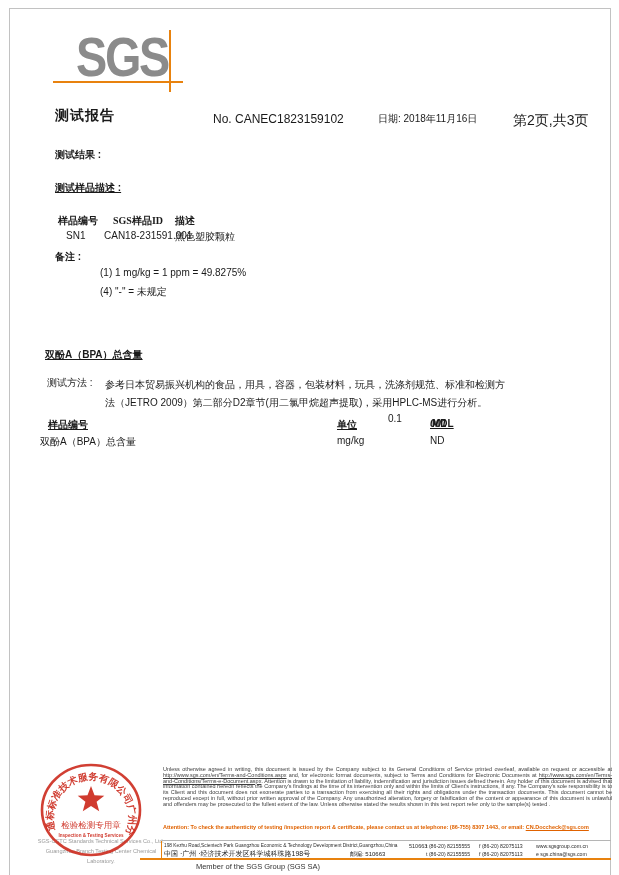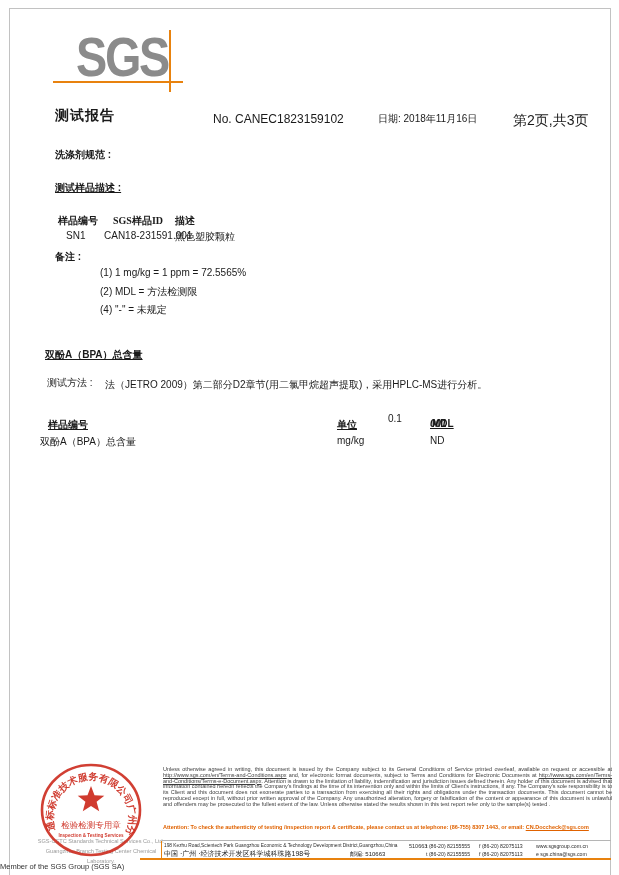--- a/index.html
+++ b/index.html
@@ -50,56 +50,56 @@
   .a-en-post{left:409px;top:843px;font-size:5.5px;color:#2c2c2c;}
   .a-en-tel{left:426px;top:843px;font-size:5.2px;color:#2c2c2c;}
   .a-en-fax{left:479px;top:843px;font-size:5.2px;color:#2c2c2c;}
   .a-en-web{left:536px;top:843px;font-size:5.2px;color:#2c2c2c;}
   .a-cn-text{left:164px;top:849px;font-size:7px;color:#1a1a1a;}
   .a-cn-post{left:350px;top:850px;font-size:6px;color:#1a1a1a;}
   .a-cn-tel{left:426px;top:851px;font-size:5.2px;color:#2c2c2c;}
   .a-cn-fax{left:479px;top:851px;font-size:5.2px;color:#2c2c2c;}
   .a-cn-email{left:536px;top:851px;font-size:5.2px;color:#2c2c2c;}
   .footer-hline{left:140px;top:858px;width:471px;height:2px;background:#e8820e;}
-  .member-line{left:0;top:862px;width:516px;text-align:left;font-size:7.5px;color:#333;}
+  .member-line{left:0;top:862px;width:516px;text-align:center;font-size:7.5px;color:#333;}
 </style>
 </head>
 <body>
 
 <div class="abs page-border"></div>
 
 <div class="abs logo-text">SGS</div>
 <div class="abs logo-hline"></div>
 <div class="abs logo-vline"></div>
 
 <div class="abs report-title">测试报告</div>
 <div class="abs report-no">No. CANEC1823159102</div>
 <div class="abs report-date">日期: 2018年11月16日</div>
 <div class="abs report-page">第2页,共3页</div>
 
-<div class="abs b10 bold results-heading">洗涤剂规范 :</div>
+<div class="abs b10 bold results-heading">测试结果 :</div>
 <div class="abs b10 bold ul sample-desc-heading">测试样品描述 :</div>
 
 <div class="abs b10 bold sh1">样品编号</div>
 <div class="abs b10 bold sh2">SGS样品ID</div>
 <div class="abs b10 bold sh3">描述</div>
 <div class="abs b10 sc1">SN1</div>
 <div class="abs b10 sc2">CAN18-231591.001</div>
 <div class="abs b10 sc3">黑色塑胶颗粒</div>
 
 <div class="abs b10 bold remarks-heading">备注 :</div>
 <div class="abs b10 remarks">
-  <div>(1) 1 mg/kg = 1 ppm = 72.5565%</div>
-  <div>(2) MDL = 方法检测限</div>
+  <div>(1) 1 mg/kg = 1 ppm = 49.8275%</div>
   <div>(4) "-" = 未规定</div>
 </div>
 
 <div class="abs b10 bold ul bpa-heading">双酚A（BPA）总含量</div>
 <div class="abs b10 method-label">测试方法 :</div>
 <div class="abs b10 method-text">
+  <div>参考日本贸易振兴机构的食品，用具，容器，包装材料，玩具，洗涤剂规范、标准和检测方</div>
   <div>法（JETRO 2009）第二部分D2章节(用二氯甲烷超声提取)，采用HPLC-MS进行分析。</div>
 </div>
 
 <div class="abs b10 bold ul rth1">样品编号</div>
 <div class="abs b10 bold ul rth2">单位</div>
 <div class="abs b10 bold ul rth3">MDL</div>
 <div class="abs b10 bold ul it rth4">001</div>
 <div class="abs b10 rtc1">双酚A（BPA）总含量</div>
 <div class="abs b10 rtc2">mg/kg</div>
 <div class="abs b10 rtc3">0.1</div>

